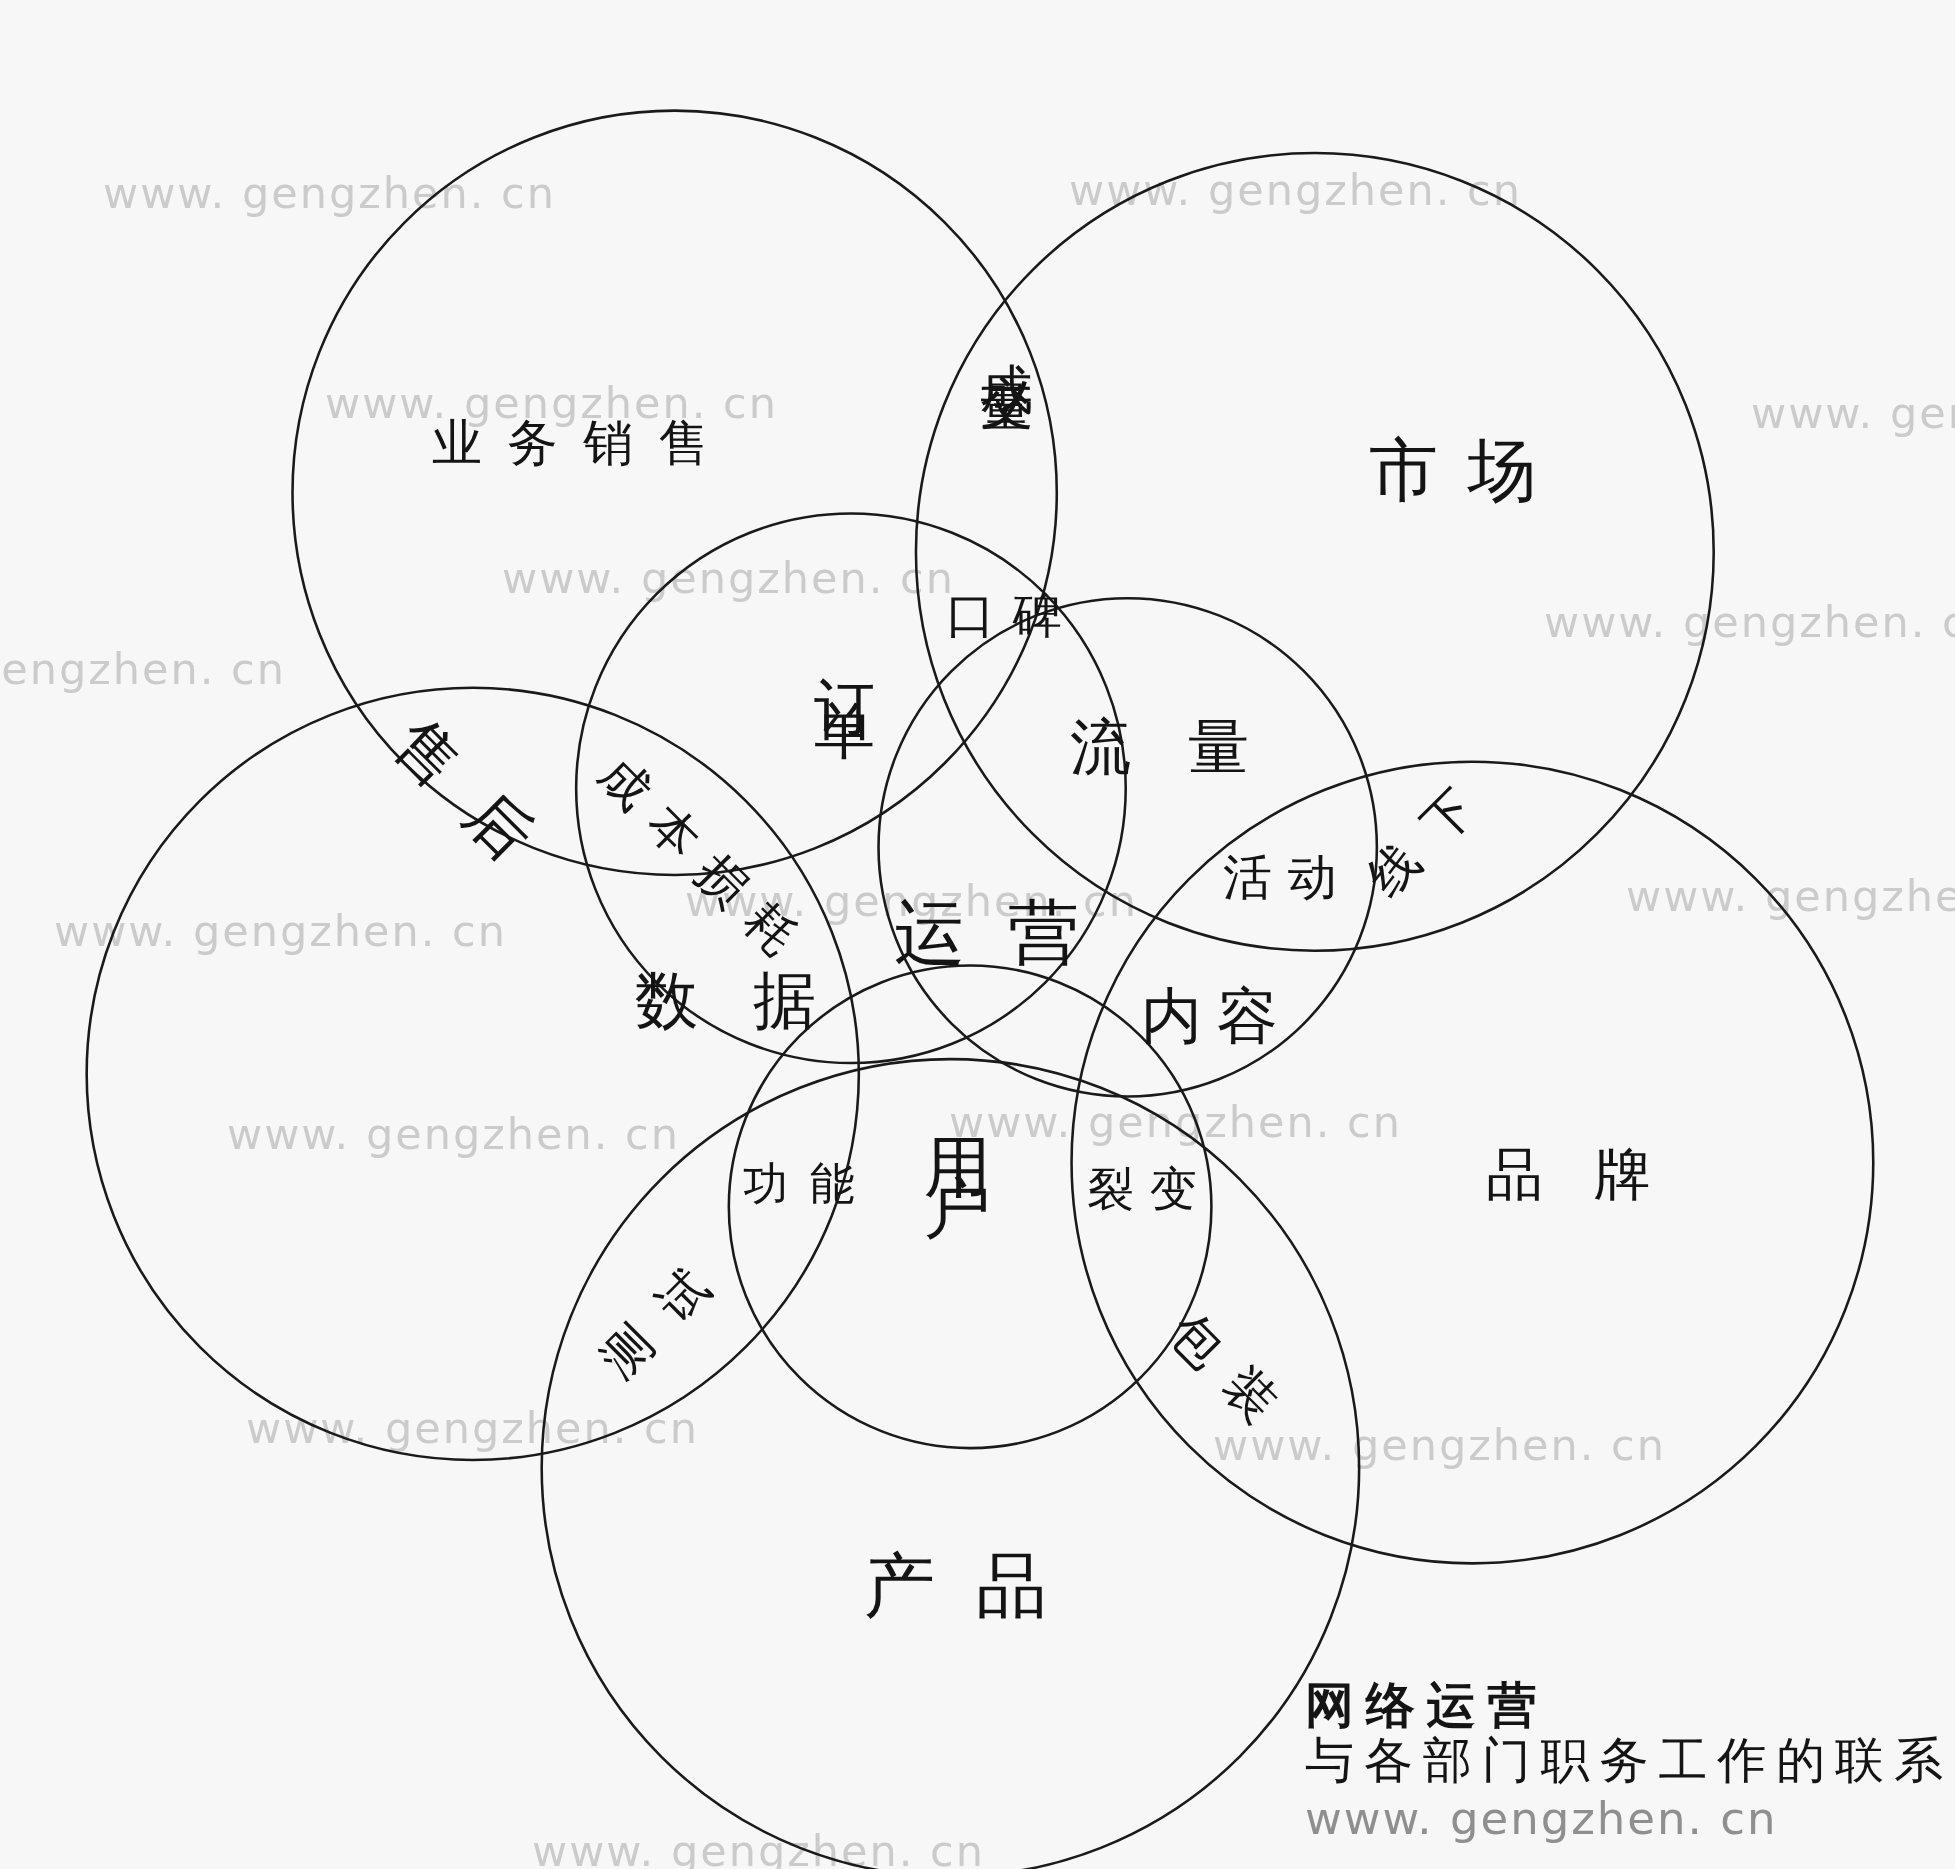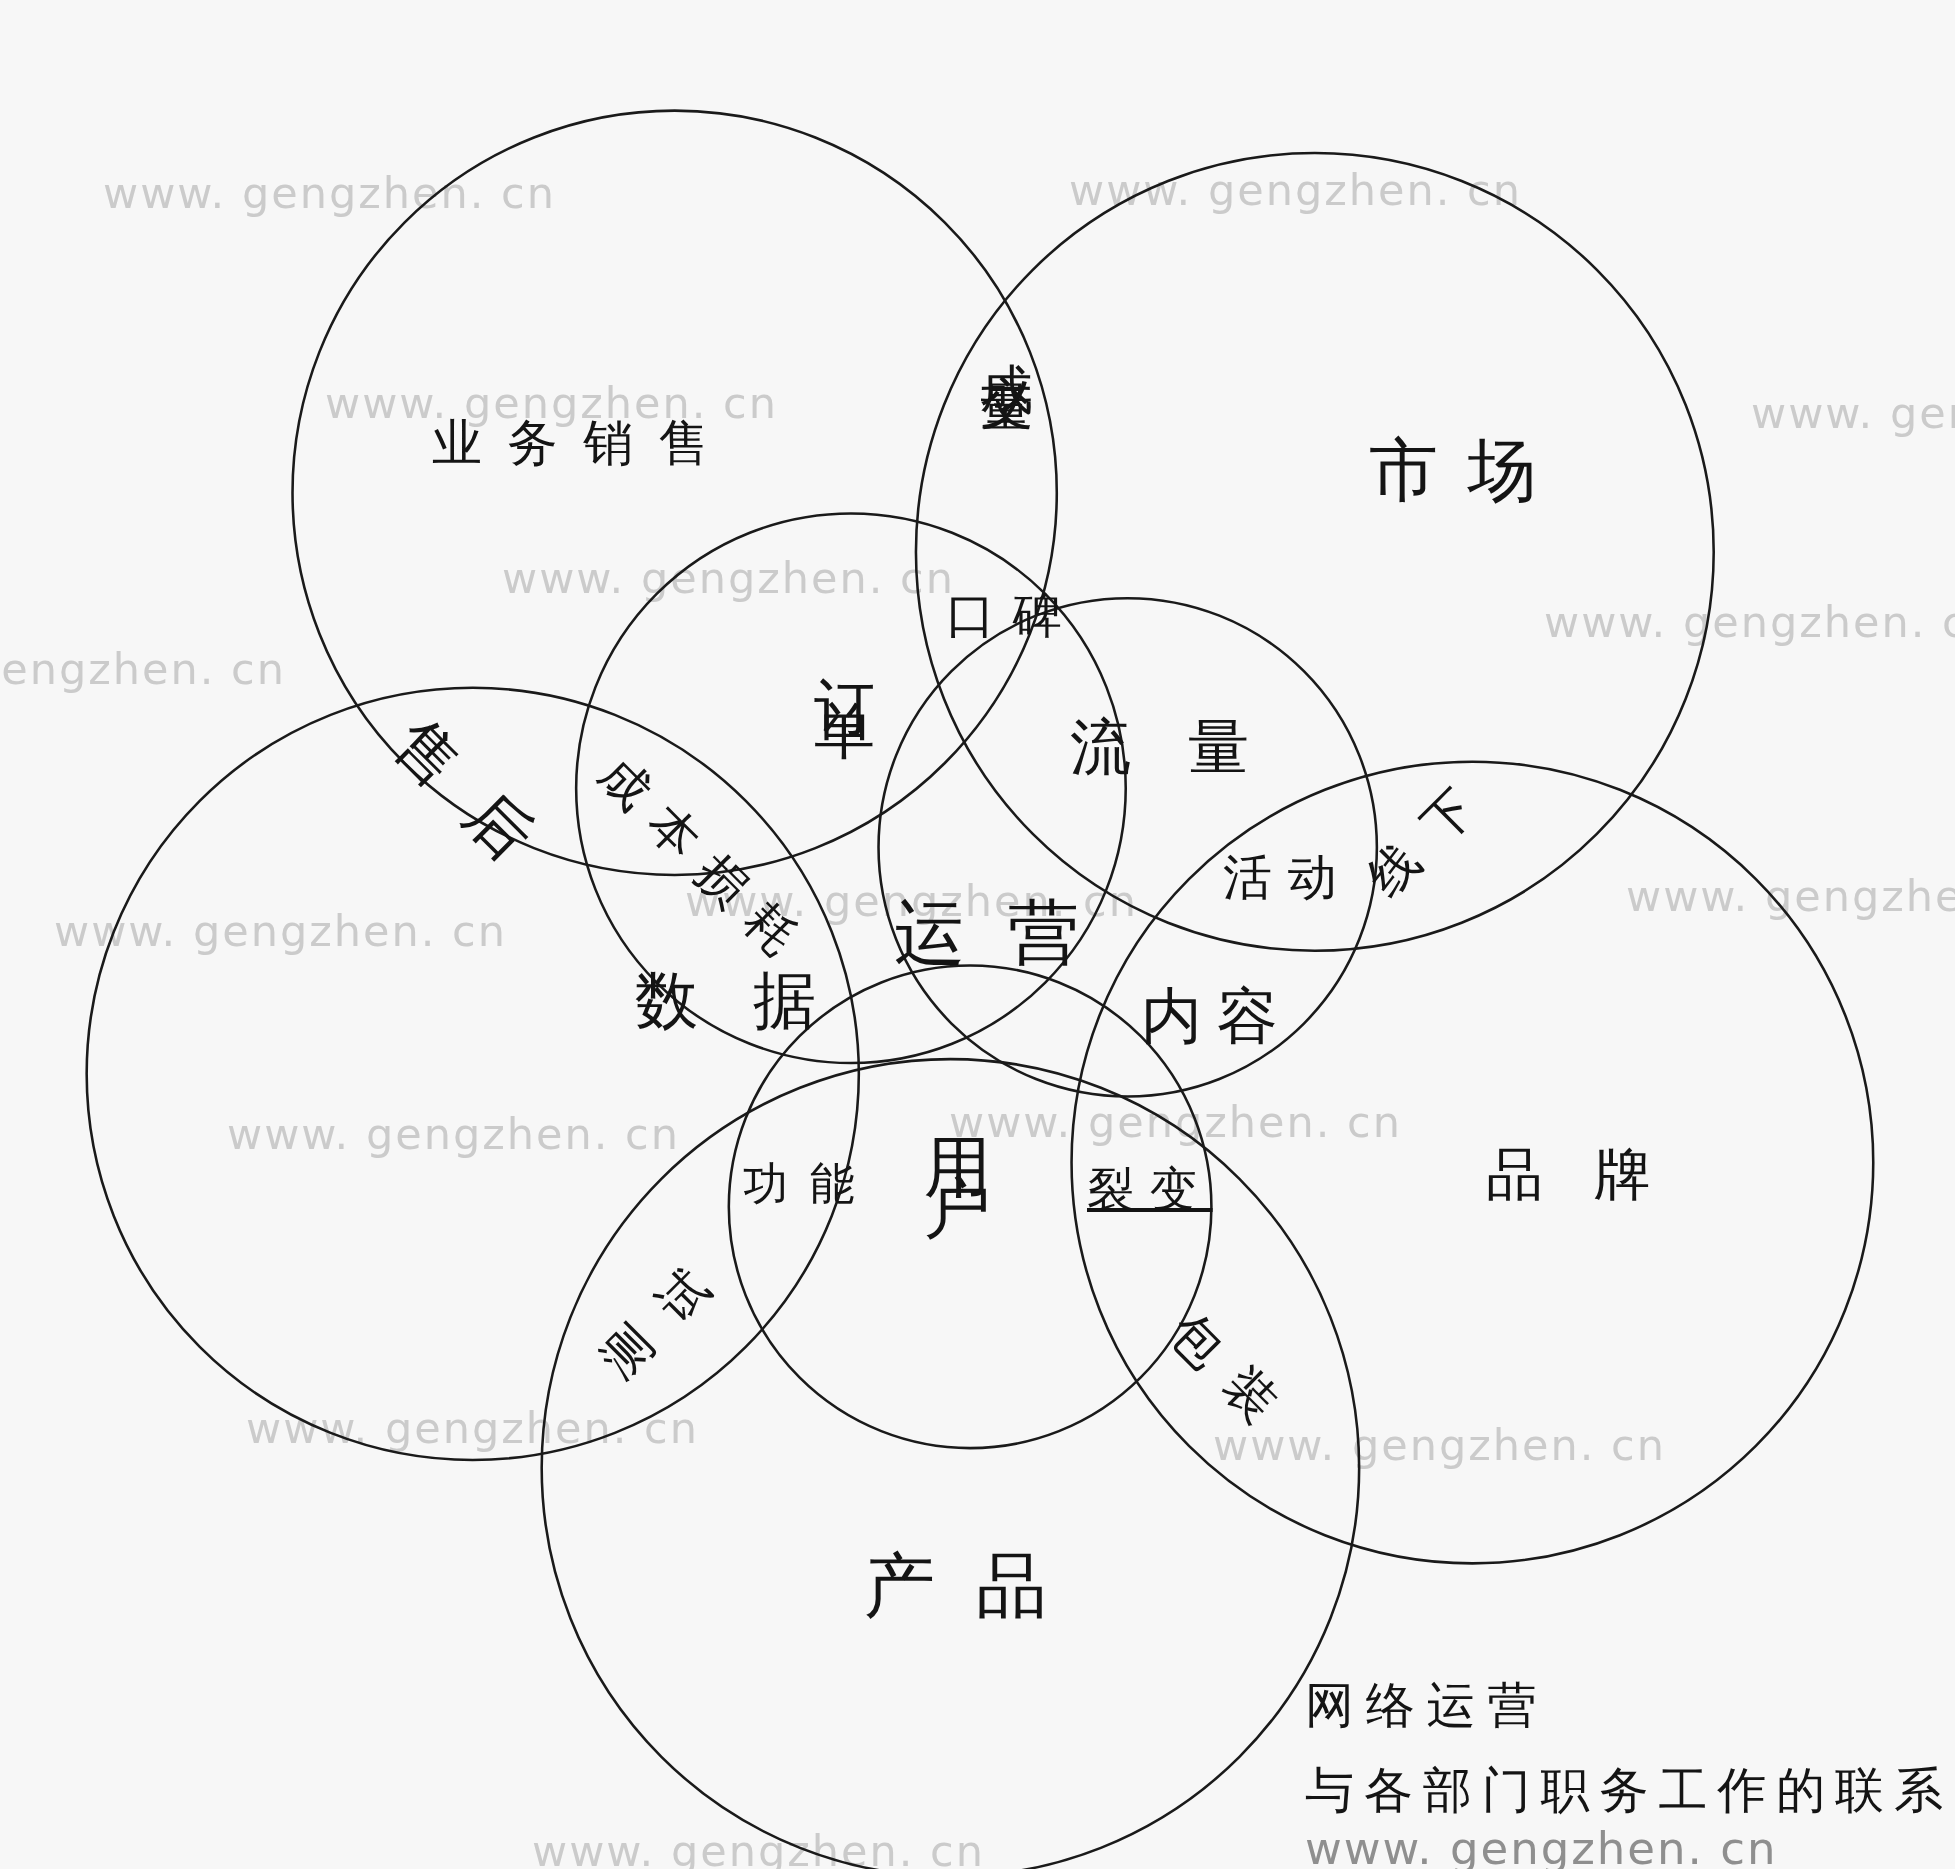--- a/index.html
+++ b/index.html
@@ -35,30 +35,30 @@
   .l-ops     {left:894px; top:898px;  font-size:71px; letter-spacing:43px;}
   .l-users   {left:924px; top:1086px; font-size:67px; letter-spacing:31.5px;}
   .l-orders  {left:814px; top:628px;  font-size:61px; letter-spacing:22.7px;}
   .l-traffic {left:1070px;top:717px;  font-size:61px; letter-spacing:57px;}
   .l-data    {left:635px; top:970px;  font-size:63px; letter-spacing:55px;}
   .l-content {left:1141px;top:978px;  font-size:61px; letter-spacing:14.8px;margin-top:8px;}
   .l-volume  {left:980px; top:320px;  font-size:53px; letter-spacing:10.8px;}
   .l-koubei  {left:946px; top:591px;  font-size:49px; letter-spacing:17.7px;}
   .l-activity{left:1223px;top:853px;  font-size:49px; letter-spacing:15.8px;}
   .l-features{left:743px; top:1162px; font-size:45px; letter-spacing:21.7px;}
-  .l-fission {left:1087px;top:1166px; font-size:47px; letter-spacing:15.8px;text-decoration:underline;}
+  .l-fission {left:1087px;top:1166px; font-size:47px; letter-spacing:15.8px;}
   
   .l-aftersales{left:476px; top:804px;  font-size:63px; letter-spacing:39px;}
   .l-costloss  {left:705px; top:863px;  font-size:49px; letter-spacing:19.7px;}
   .l-packaging {left:1232px;top:1377px; font-size:51px; letter-spacing:25.6px;}
   .l-testing   {left:666px; top:1313px; font-size:49px; letter-spacing:29.6px;}
   .l-offline   {left:1431px;top:833px;  font-size:49px; letter-spacing:27.6px;}
   
   .caption{position:absolute; left:1305px; top:1681px; line-height:1;}
-  .caption .c1{font-size:49px; letter-spacing:11.8px; margin-bottom:36px;}
+  .caption .c1{font-size:49px; letter-spacing:11.8px; margin-bottom:6px;font-weight:bold;}
   .caption .c2{font-size:49px; letter-spacing:9.9px; margin-bottom:11px;}
   .caption .c3{
     font-size:45px; color:var(--cap3); letter-spacing:2px;
     font-family:"DejaVu Sans","Liberation Sans",sans-serif;
   }
 </style>
 </head>
 <body>
 
 <div class="stage">

